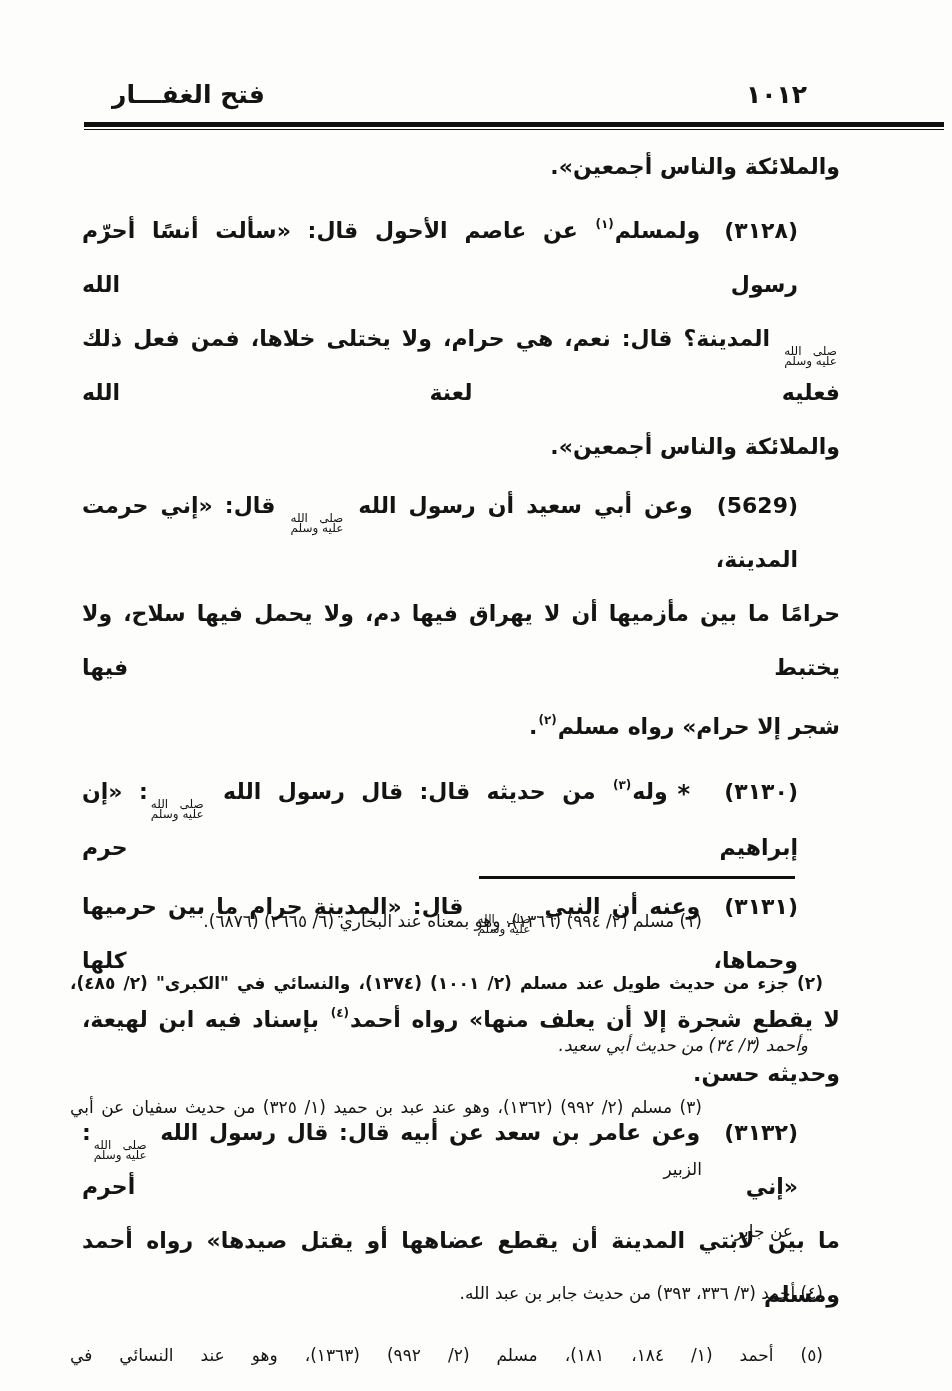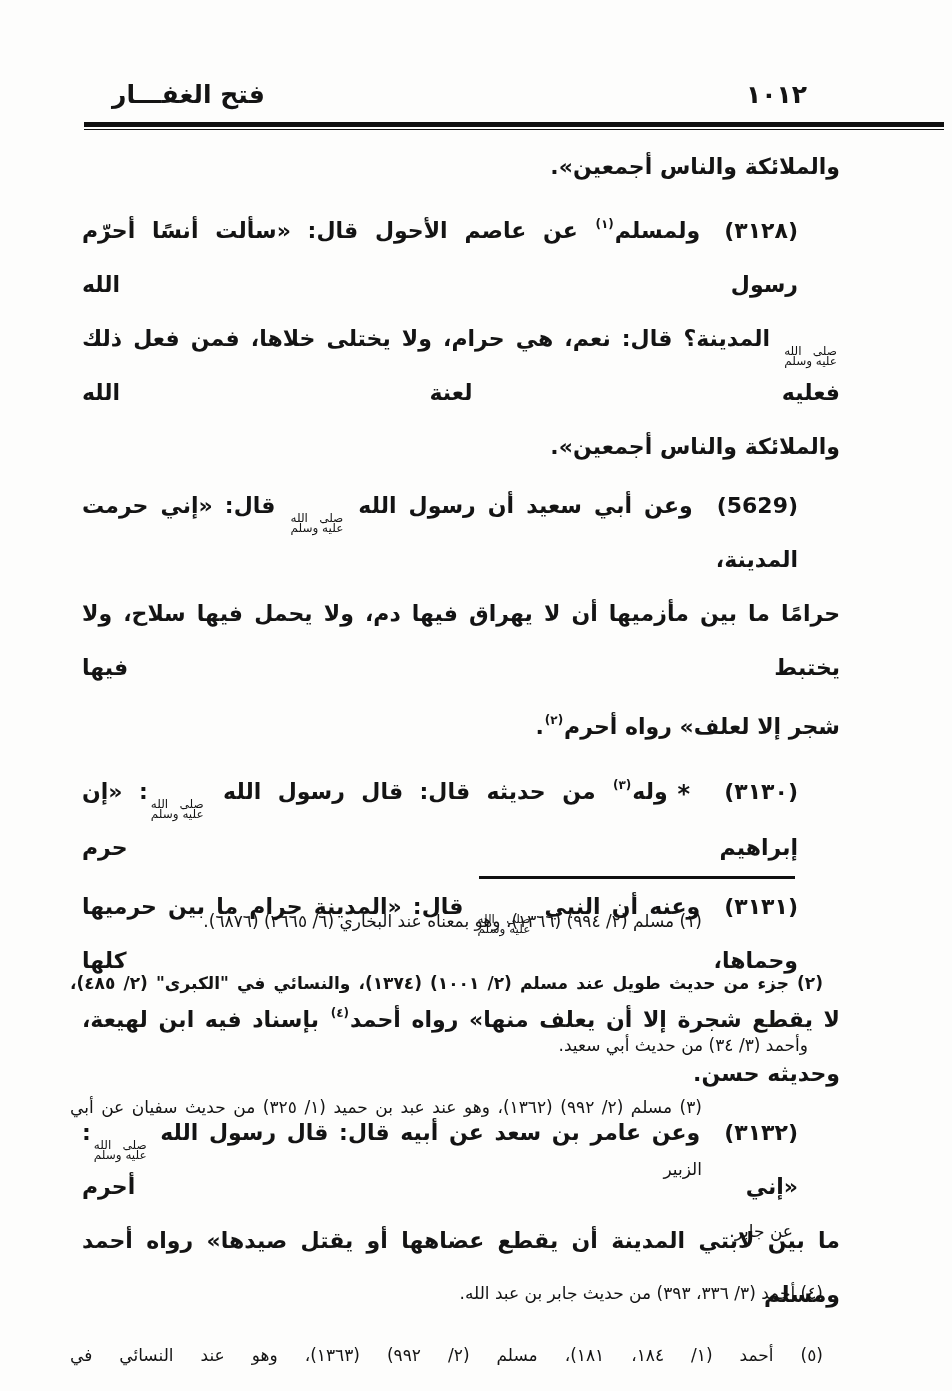--- a/index.html
+++ b/index.html
@@ -88,21 +88,21 @@
             <span>عليه وسلم</span>
           </span><span> المدينة؟ قال: نعم، هي حرام، ولا يختلى خلاها، فمن فعل ذلك فعليه لعنة الله</span></div>
         <div class="line last"><span>والملائكة والناس أجمعين».</span></div>
       </div>
       <div class="para">
         <div class="line first"><span class="hnum">(5629)</span><span>وعن أبي سعيد أن رسول الله </span><span class="saw">
             <span>صلى الله</span>
             <span>عليه وسلم</span>
           </span><span> قال: «إني حرمت المدينة،</span></div>
         <div class="line mid"><span>حرامًا ما بين مأزميها أن لا يهراق فيها دم، ولا يحمل فيها سلاح، ولا يختبط فيها</span></div>
-        <div class="line last"><span>شجر إلا لعلف» رواه أحرم</span><sup class="fref">(٢)</sup><span>.</span></div>
+        <div class="line last"><span>شجر إلا حرام» رواه مسلم</span><sup class="fref">(٢)</sup><span>.</span></div>
       </div>
       <div class="para">
         <div class="line first"><span class="hnum">(٣١٣٠)</span><span class="star">*</span><span>وله</span><sup class="fref">(٣)</sup><span> من حديثه قال: قال رسول الله </span><span class="saw">
             <span>صلى الله</span>
             <span>عليه وسلم</span>
           </span><span>: «إن إبراهيم حرم</span></div>
       </div>
       <div class="para">
         <div class="line first"><span class="hnum">(٣١٣١)</span><span>وعنه أن النبي </span><span class="saw">
             <span>صلى الله</span>
@@ -117,21 +117,21 @@
           </span><span>: «إني أحرم</span></div>
         <div class="line last"><span>ما بين لابتي المدينة أن يقطع عضاهها أو يقتل صيدها» رواه أحمد ومسلم</span></div>
       </div>
     </div>
 
   <div class="footnote-divider"></div>
 
   <div class="footnotes">
       <div class="fline" style="padding-right: 126px;">(١) مسلم (٢/ ٩٩٤) (١٣٦٦)، وهو بمعناه عند البخاري (٦/ ٢٦٦٥) (٦٨٧٦).</div>
       <div class="fline just" style="padding-right: 5px; font-weight: bold;">(٢) جزء من حديث طويل عند مسلم (٢/ ١٠٠١) (١٣٧٤)، والنسائي في "الكبرى" (٢/ ٤٨٥)،</div>
-      <div class="fline" style="padding-right: 20px;">وأحمد (٣/ ٣٤) من حديث أبي سعيد.</div>
+      <div class="fline" style="padding-right: 20px; font-style: italic;">وأحمد (٣/ ٣٤) من حديث أبي سعيد.</div>
       <div class="fline just" style="padding-right: 126px;">(٣) مسلم (٢/ ٩٩٢) (١٣٦٢)، وهو عند عبد بن حميد (١/ ٣٢٥) من حديث سفيان عن أبي الزبير</div>
       <div class="fline" style="padding-right: 35px;">عن جابر.</div>
       <div class="fline" style="padding-right: 5px;">(٤) أحمد (٣/ ٣٣٦، ٣٩٣) من حديث جابر بن عبد الله.</div>
       <div class="fline just wide" style="padding-right: 5px;">(٥) أحمد (١/ ١٨٤، ١٨١)، مسلم (٢/ ٩٩٢) (١٣٦٣)، وهو عند النسائي في</div>
       <div class="fline" style="padding-right: 35px;">"الكبرى" (٢/ ٤٨٦)، وعبد بن حميد (١/ ٨١)، وابن أبي شيبة (٧/ ٢٩٥)، والطحاوي في</div>
     </div>
 
 </div>
 
 </body></html>

